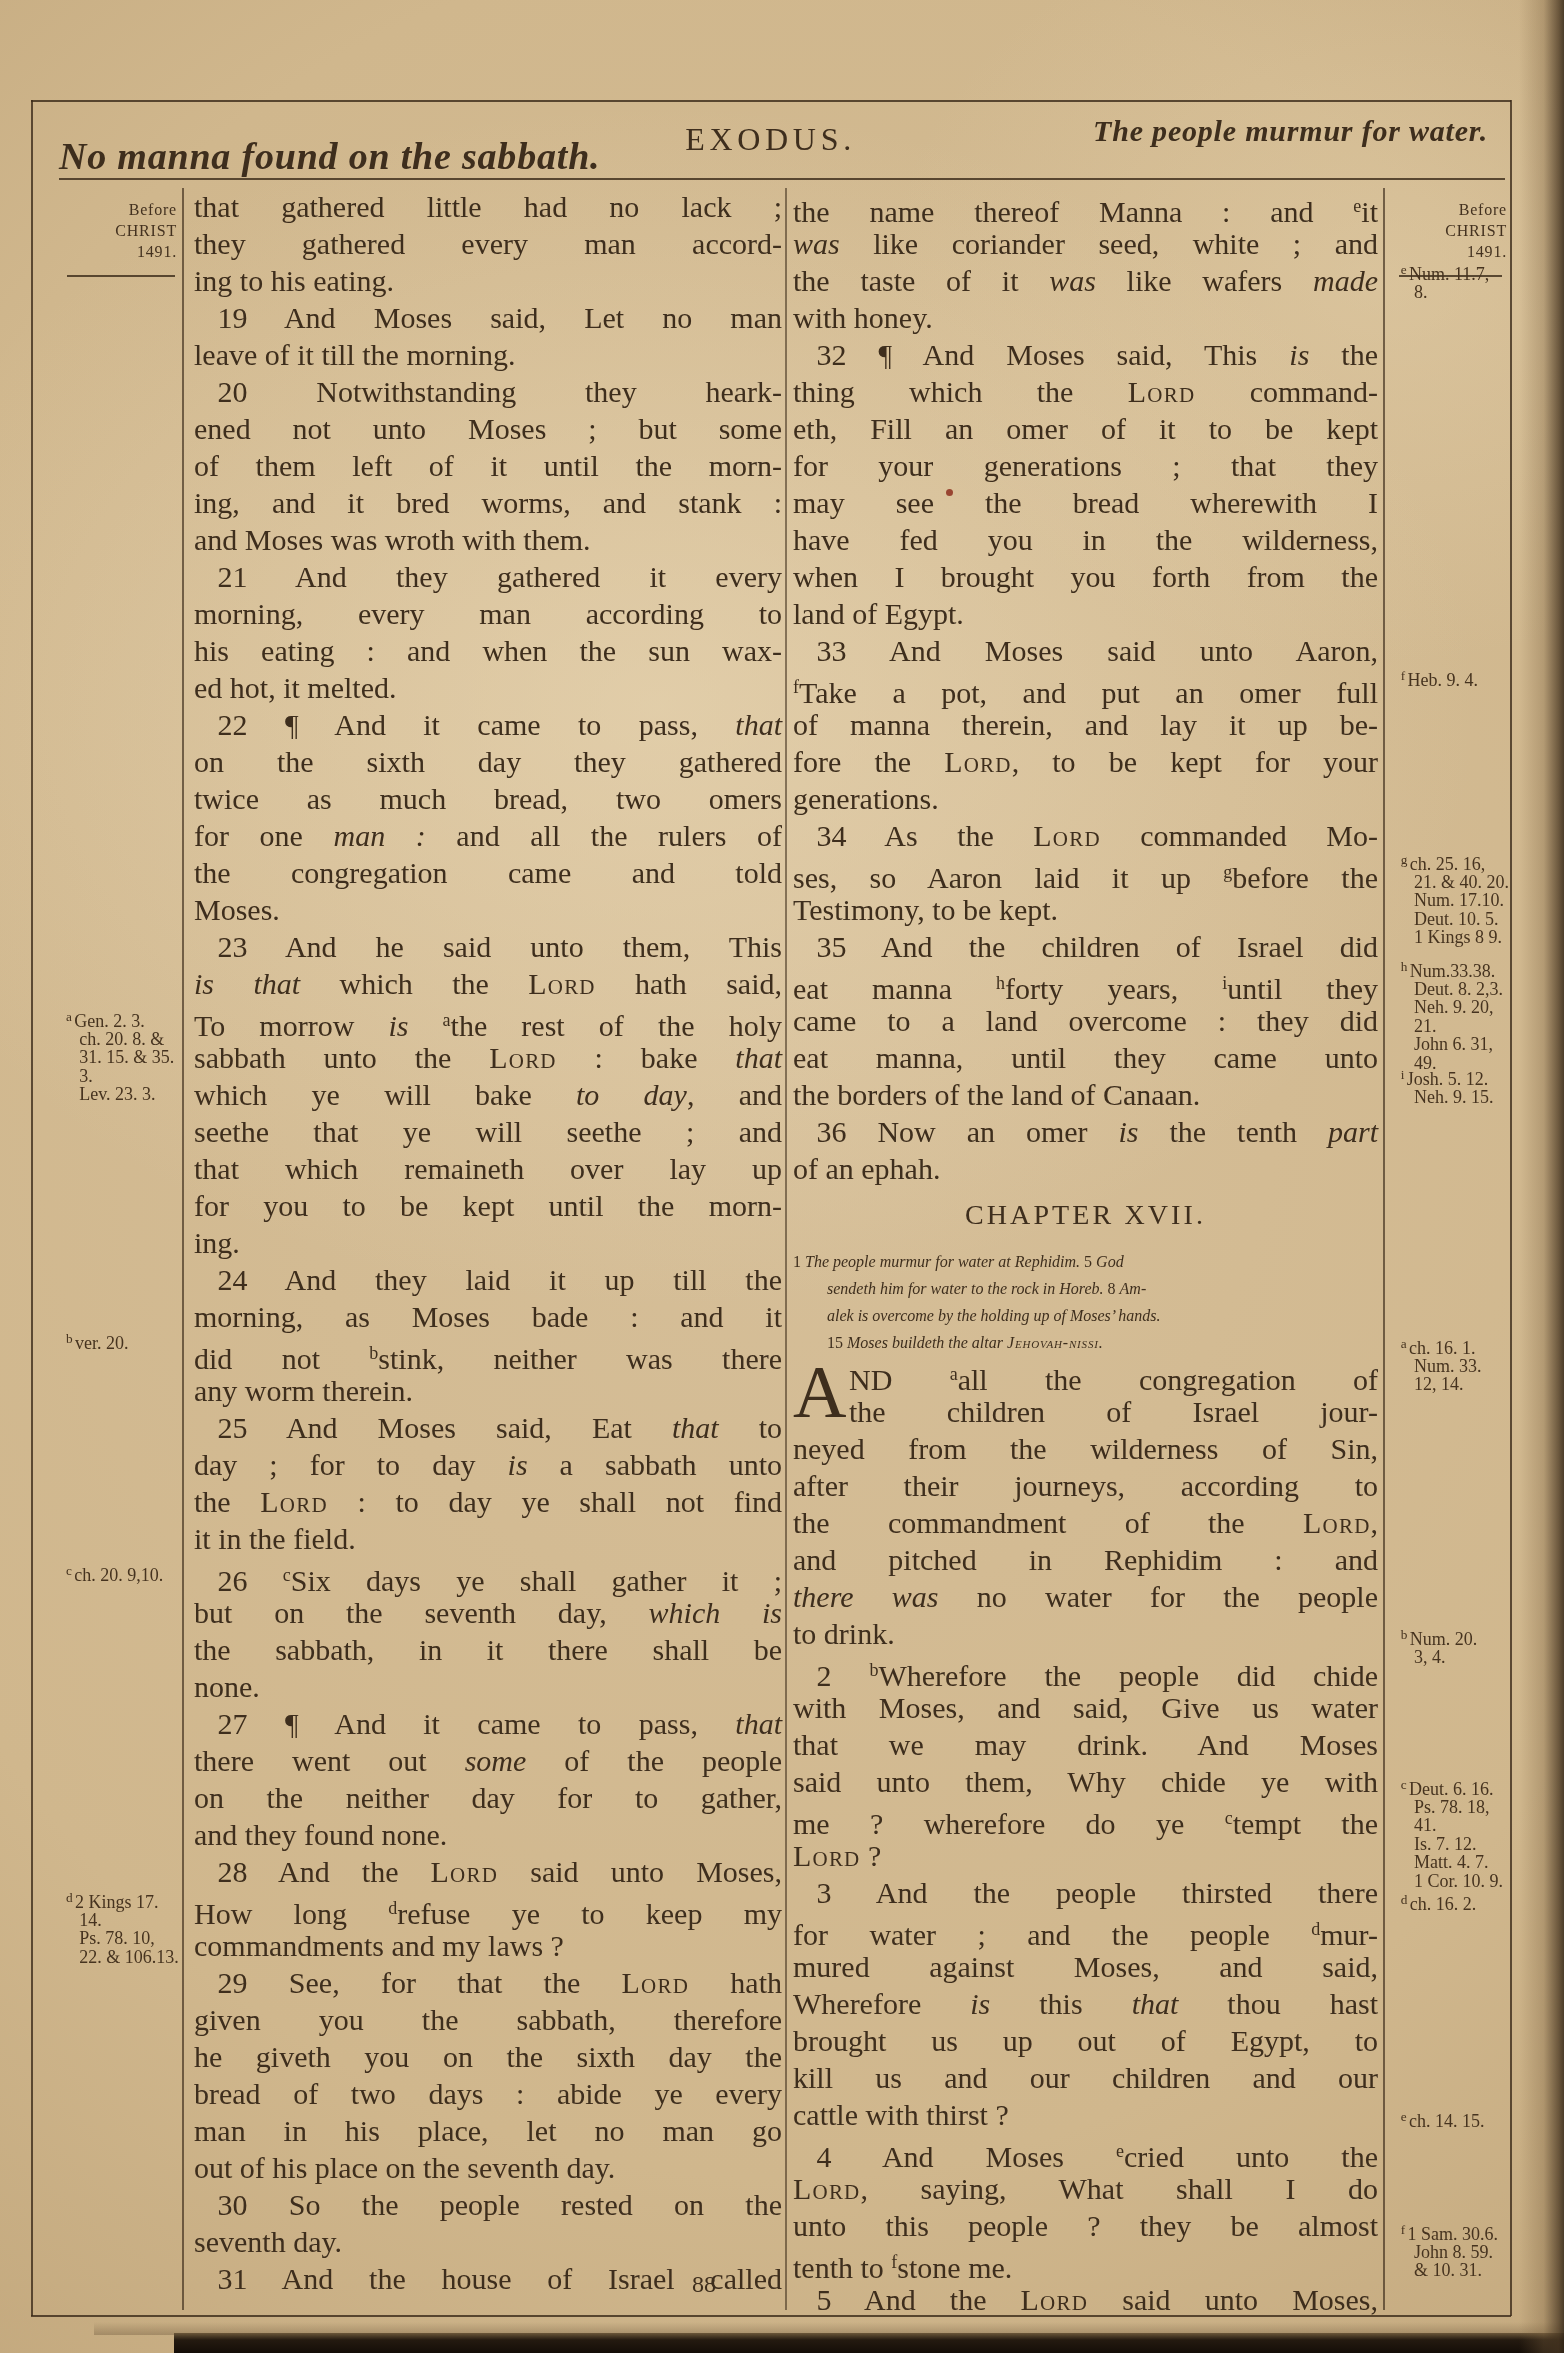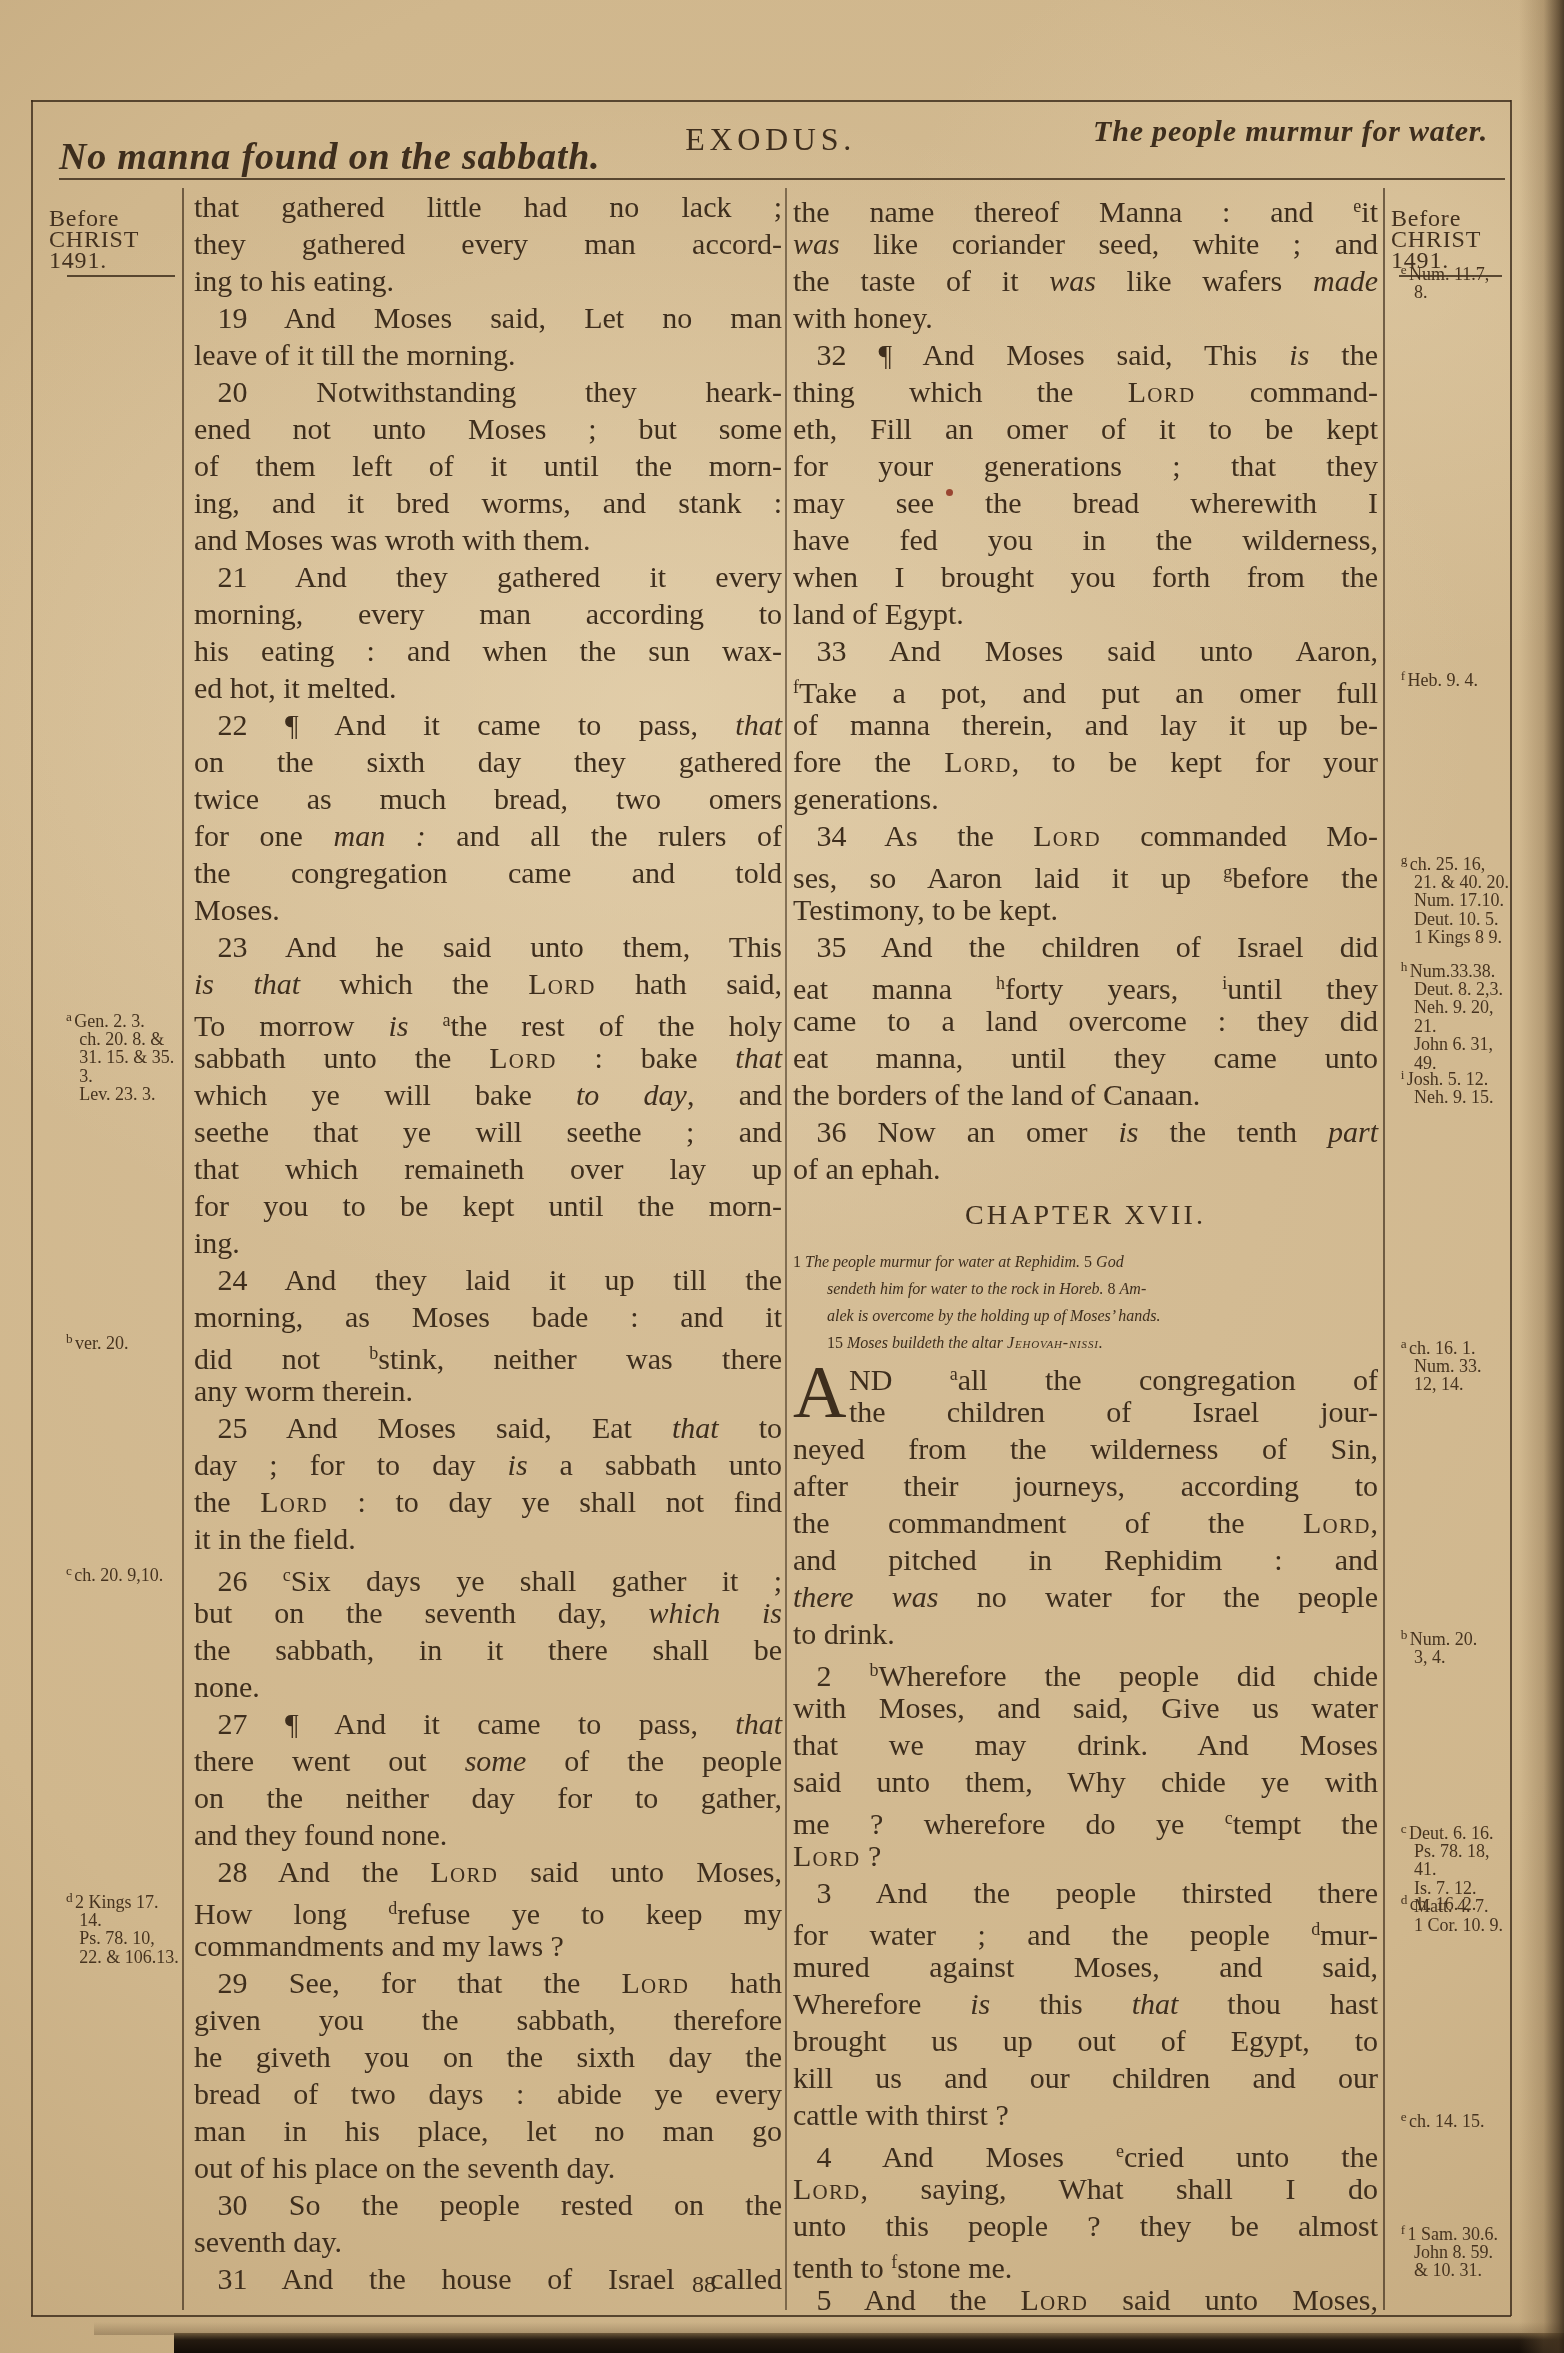--- a/index.html
+++ b/index.html
@@ -22,21 +22,21 @@
   .div-center{left:785px;top:188px;height:2122px;background:rgba(58,41,24,.55);}
   .div-margin-right{left:1383px;top:188px;height:2122px;background:rgba(58,41,24,.65);}
   .bc-rule-left{left:67px;top:275px;width:108px;height:1.6px;}
   .bc-rule-right{left:1399px;top:275px;width:103px;height:1.6px;}
   
   .runhead{position:absolute;top:119px;left:31px;width:1479px;height:50px;}
   .rh-left{position:absolute;left:28px;top:15px;font-style:italic;font-size:38px;letter-spacing:0.8px;font-weight:bold;}
   .rh-center{position:absolute;left:0;right:0;top:1.6px;text-align:center;font-size:32px;letter-spacing:4.7px;}
   .rh-right{position:absolute;right:22px;top:-4.7px;font-style:italic;font-weight:bold;font-size:30px;letter-spacing:0.8px;}
   
-  .bc{position:absolute;top:208px;text-align:left;font-size:24px;line-height:21px;letter-spacing:0.8px;color:#43311f;}
+  .bc{position:absolute;top:199px;text-align:right;font-size:16px;line-height:21px;letter-spacing:0.8px;color:#43311f;}
   .bc-left{left:49px;width:128px;}
   .bc-right{left:1391px;width:116px;}
   
   .col{position:absolute;top:188px;font-size:30px;line-height:37px;color:#3e2e1d;
        text-rendering:optimizeLegibility;}
   .col-left{left:194px;width:588px;}
   .col-right{left:793px;width:585px;}
   .bl{height:37px;text-align:justify;text-align-last:justify;text-justify:inter-word;white-space:nowrap;}
   .end{text-align-last:left;}
   .ind{padding-left:23.5px;}
@@ -154,21 +154,21 @@
       </div>
       <div class="note" style="top: 1335px;">
         <div class="nl"><span class="nsup">a</span>ch. 16. 1.</div>
         <div class="nl cont">Num. 33.</div>
         <div class="nl cont">12, 14.</div>
       </div>
       <div class="note" style="top: 1626px;">
         <div class="nl"><span class="nsup">b</span>Num. 20.</div>
         <div class="nl cont">3, 4.</div>
       </div>
-      <div class="note" style="top: 1776px; margin-top: 44px;">
+      <div class="note" style="top: 1776px;">
         <div class="nl"><span class="nsup">c</span>Deut. 6. 16.</div>
         <div class="nl cont">Ps. 78. 18,</div>
         <div class="nl cont">41.</div>
         <div class="nl cont">Is. 7. 12.</div>
         <div class="nl cont">Matt. 4. 7.</div>
         <div class="nl cont">1 Cor. 10. 9.</div>
       </div>
       <div class="note" style="top: 1891px;">
         <div class="nl"><span class="nsup">d</span>ch. 16. 2.</div>
       </div>

